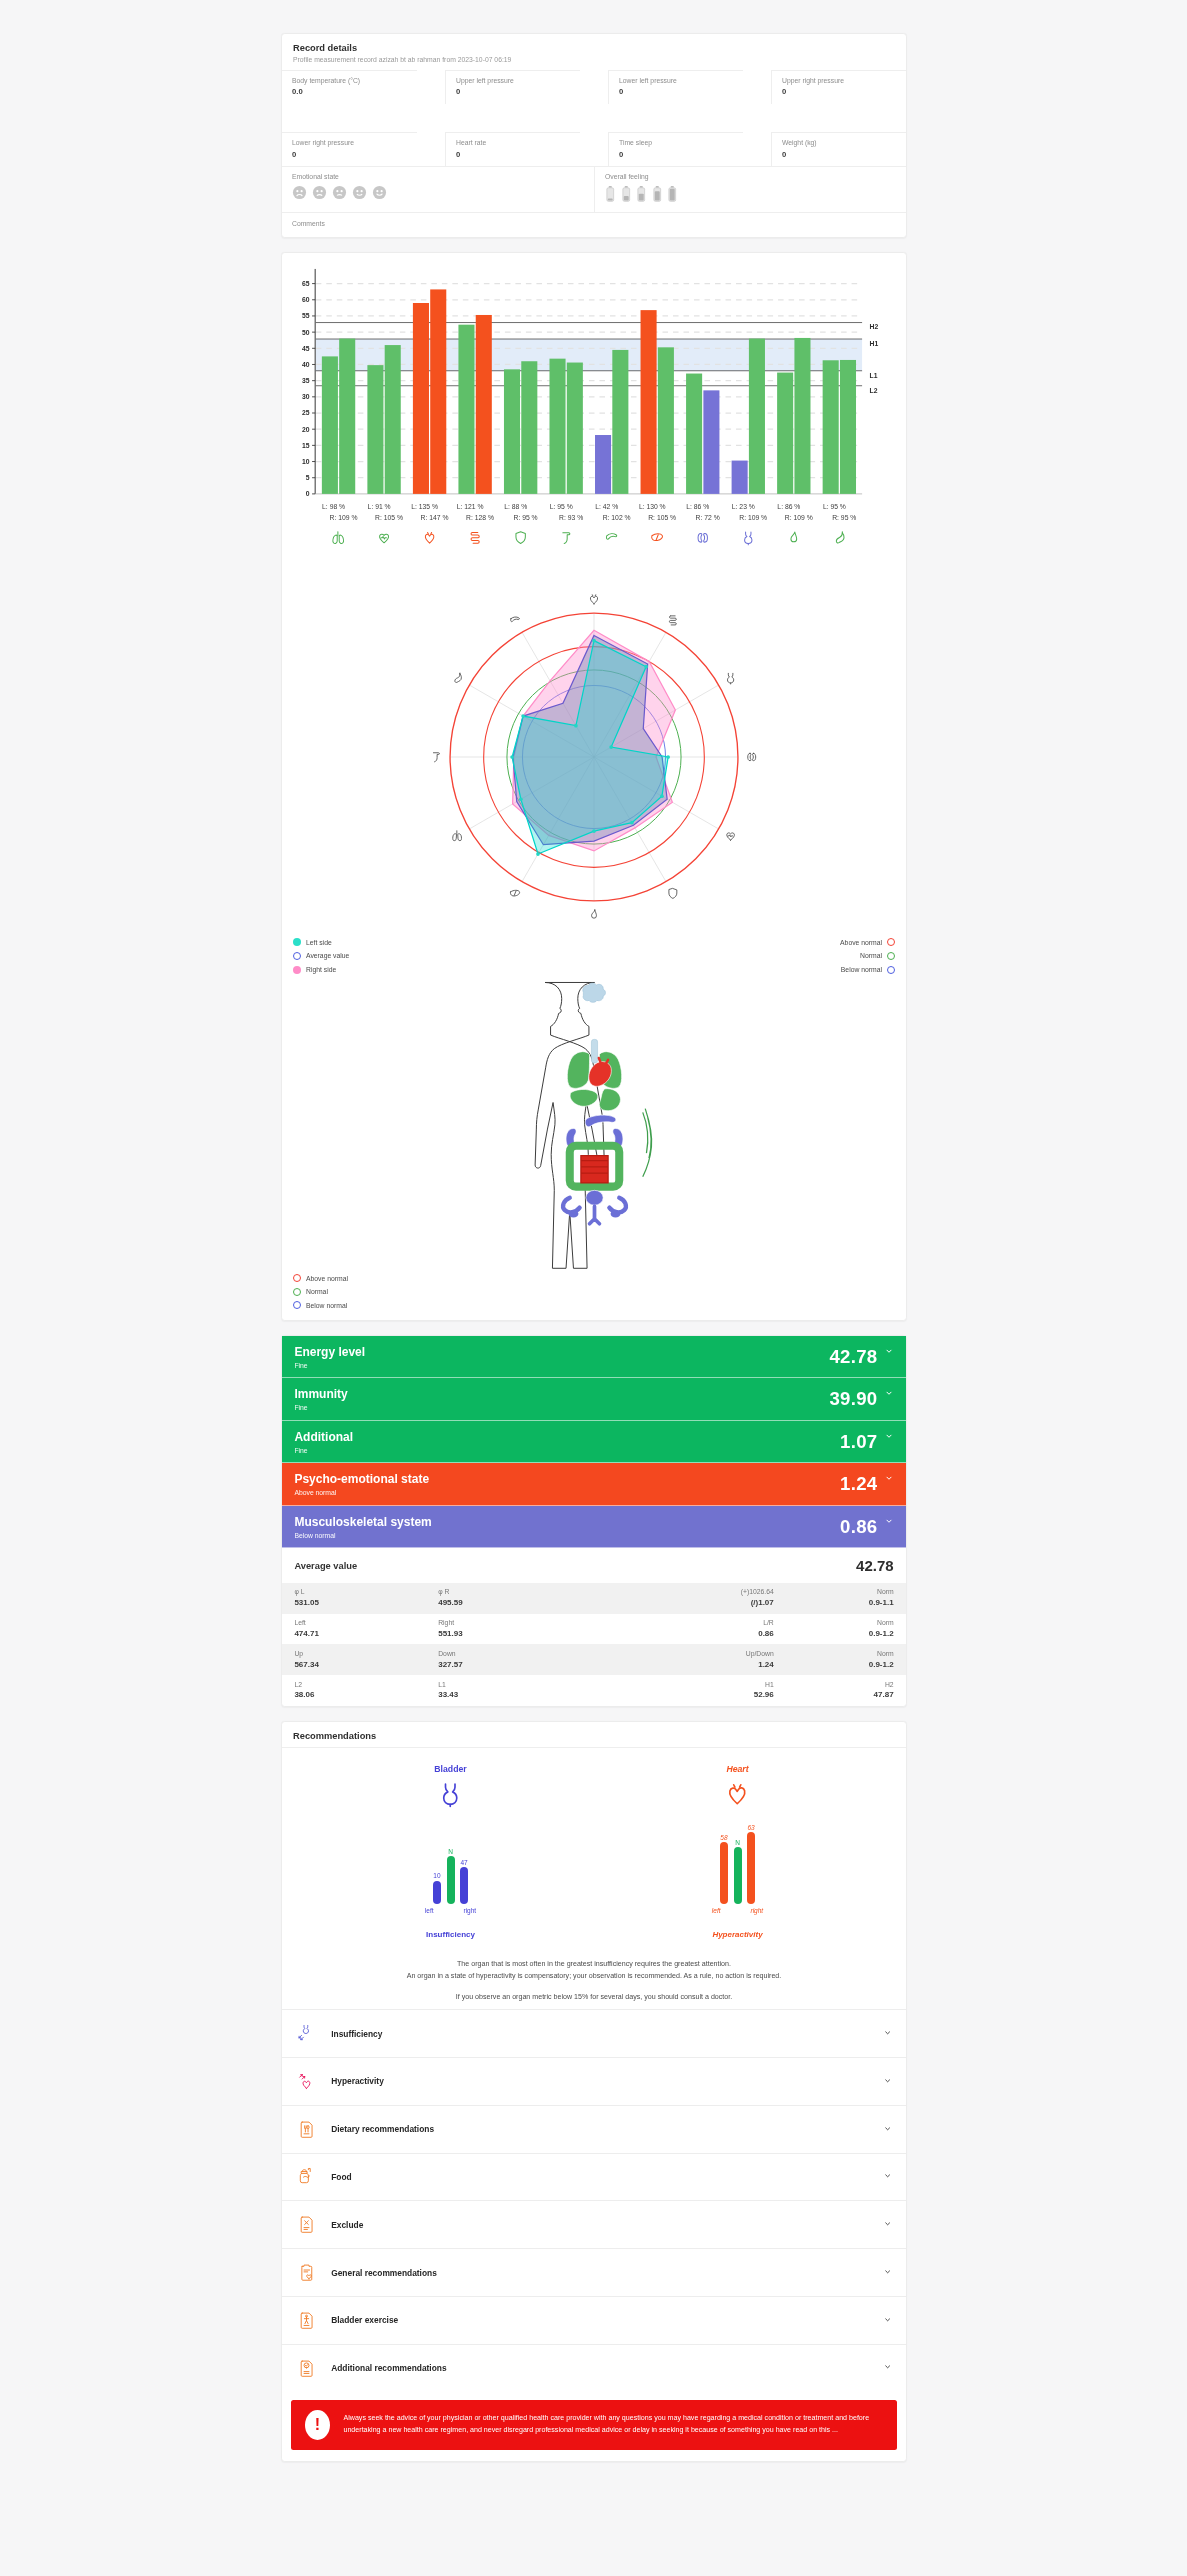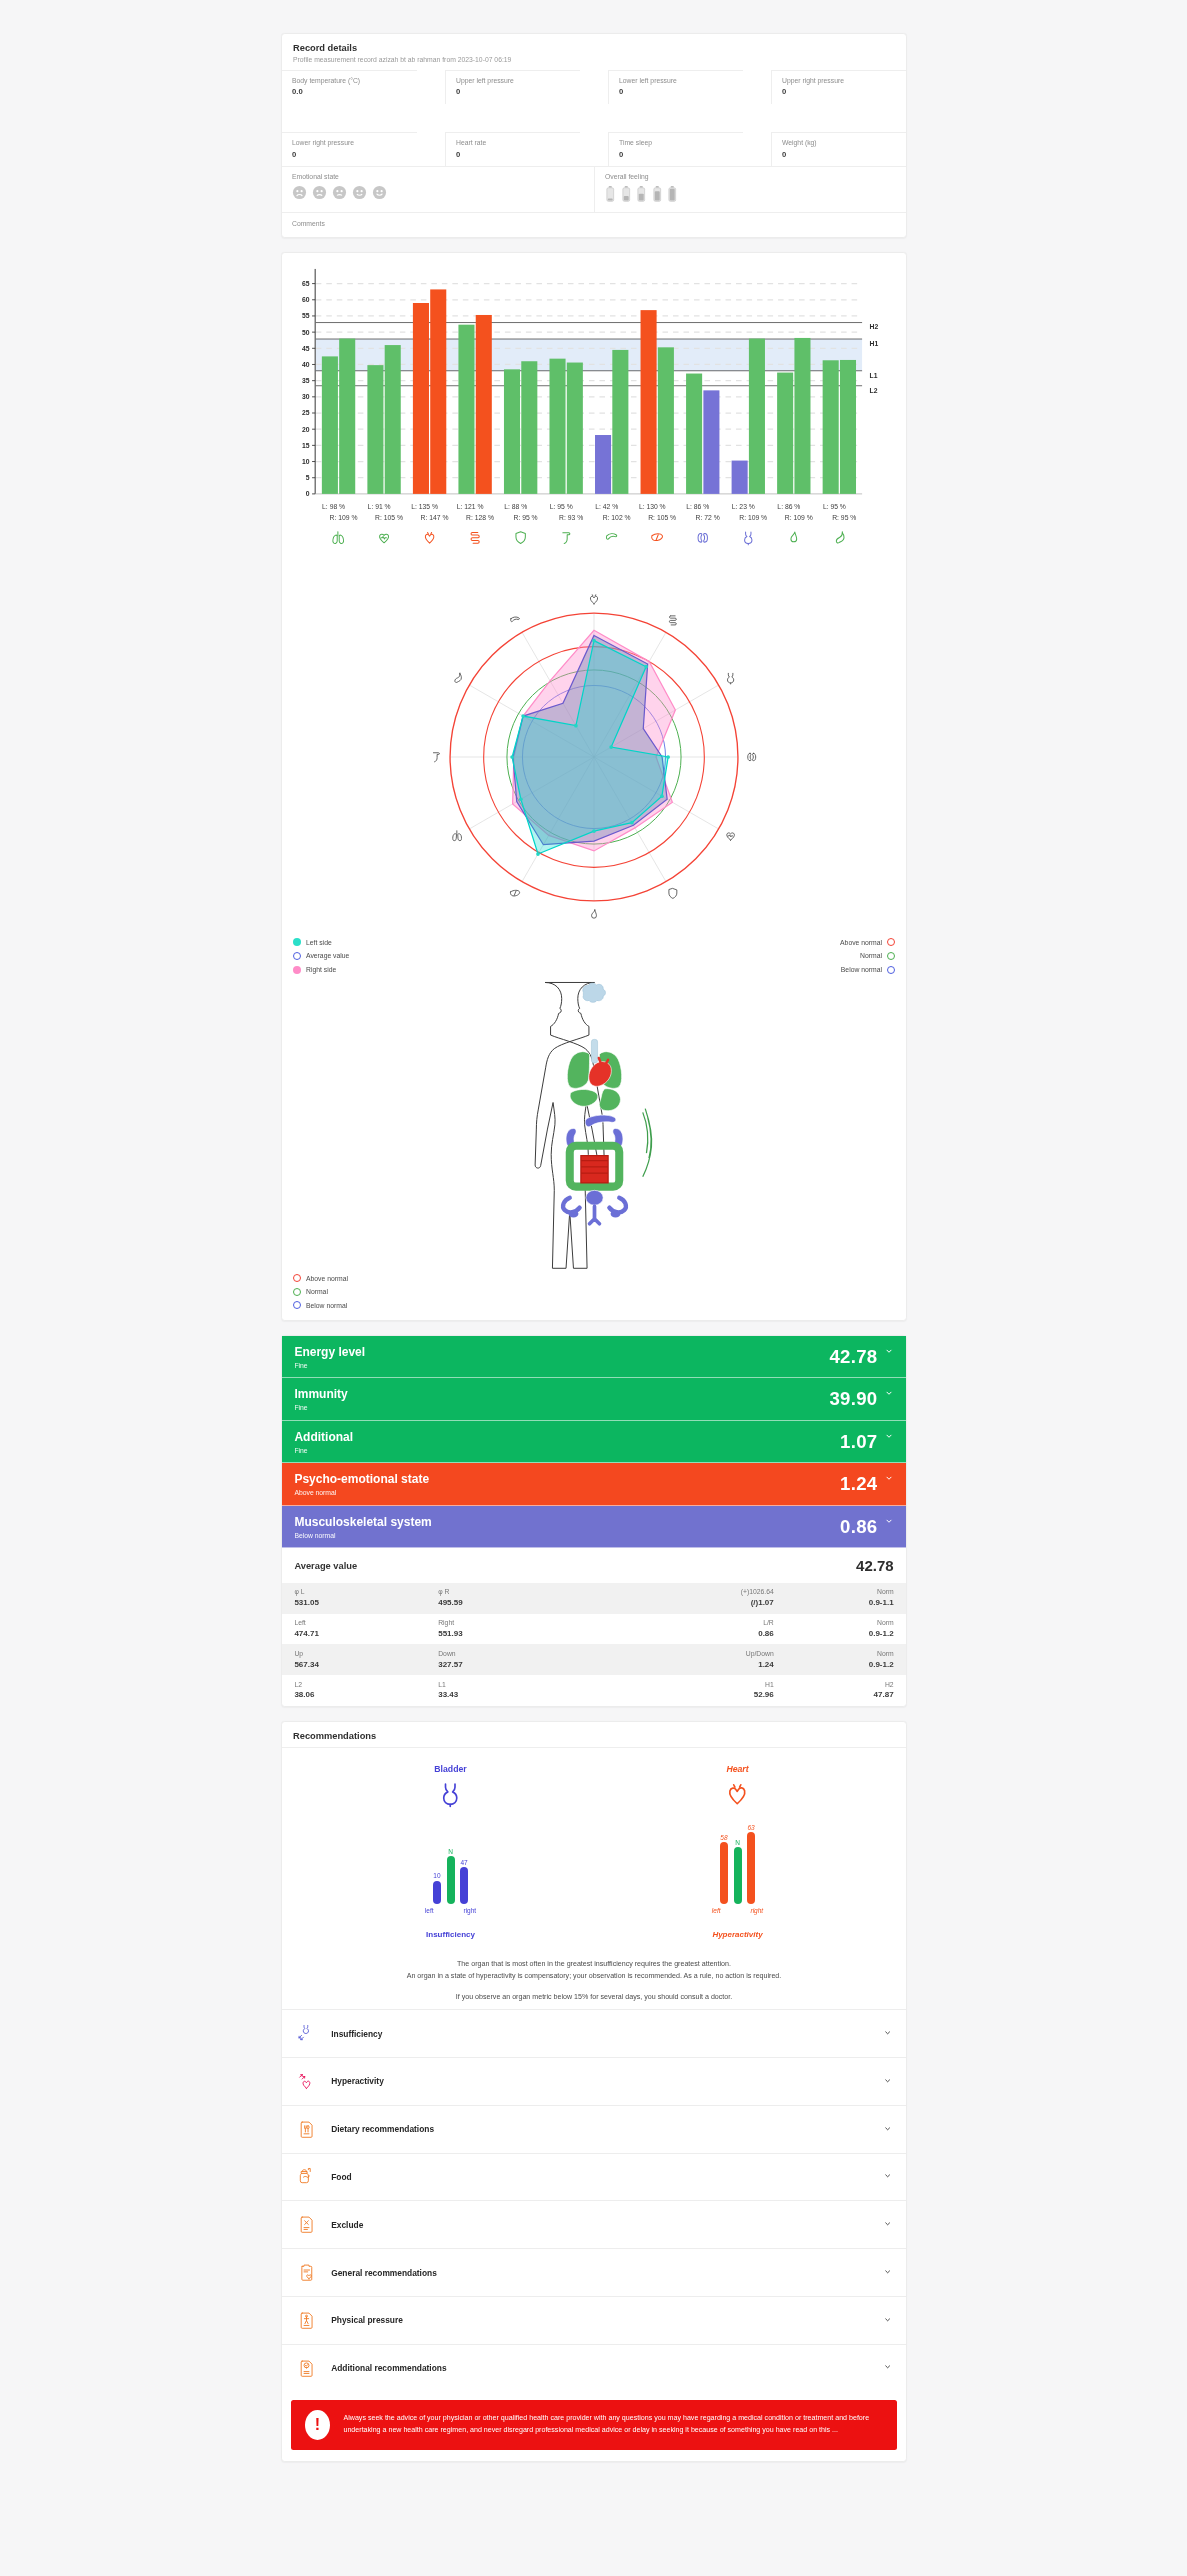--- a/index.html
+++ b/index.html
@@ -802,21 +802,21 @@
           <div class="acc-icon">
             <svg width="21" height="21" viewBox="0 0 34 34">
               <g fill="none" stroke="#f07c28" stroke-width="1.5" stroke-linecap="round" stroke-linejoin="round">
                 <path d="M10 5h11l5 5v18a1.6 1.6 0 0 1-1.6 1.6H10A1.6 1.6 0 0 1 8.4 28V6.6A1.6 1.6 0 0 1 10 5z"></path>
                 <path d="M17 11.6a1.6 1.6 0 1 0 0-3.2a1.6 1.6 0 0 0 0 3.2z"></path>
                 <path d="M17 12v5M13.5 14h7M14.5 22l2.5-5l2.5 5"></path>
                 <path d="M13 25h8"></path>
               </g>
             </svg>
           </div>
-          <div class="acc-label">Physical pressure</div>
+          <div class="acc-label">Bladder exercise</div>
           <span><svg width="9.3" height="9.3" viewBox="0 0 24 24" fill="none" stroke="#2e2e2e" stroke-width="2.2" stroke-linecap="round">
               <path d="M7 10l5 5l5-5"></path>
             </svg></span>
         </div>
         <div class="acc-row">
           <div class="acc-icon">
             <svg width="21" height="21" viewBox="0 0 34 34">
               <g fill="none" stroke="#f07c28" stroke-width="1.5" stroke-linecap="round" stroke-linejoin="round">
                 <path d="M10 5h11l5 5v18a1.6 1.6 0 0 1-1.6 1.6H10A1.6 1.6 0 0 1 8.4 28V6.6A1.6 1.6 0 0 1 10 5z"></path>
                 <path d="M17 16a4 4 0 1 0 0-8a4 4 0 0 0 0 8z"></path>

